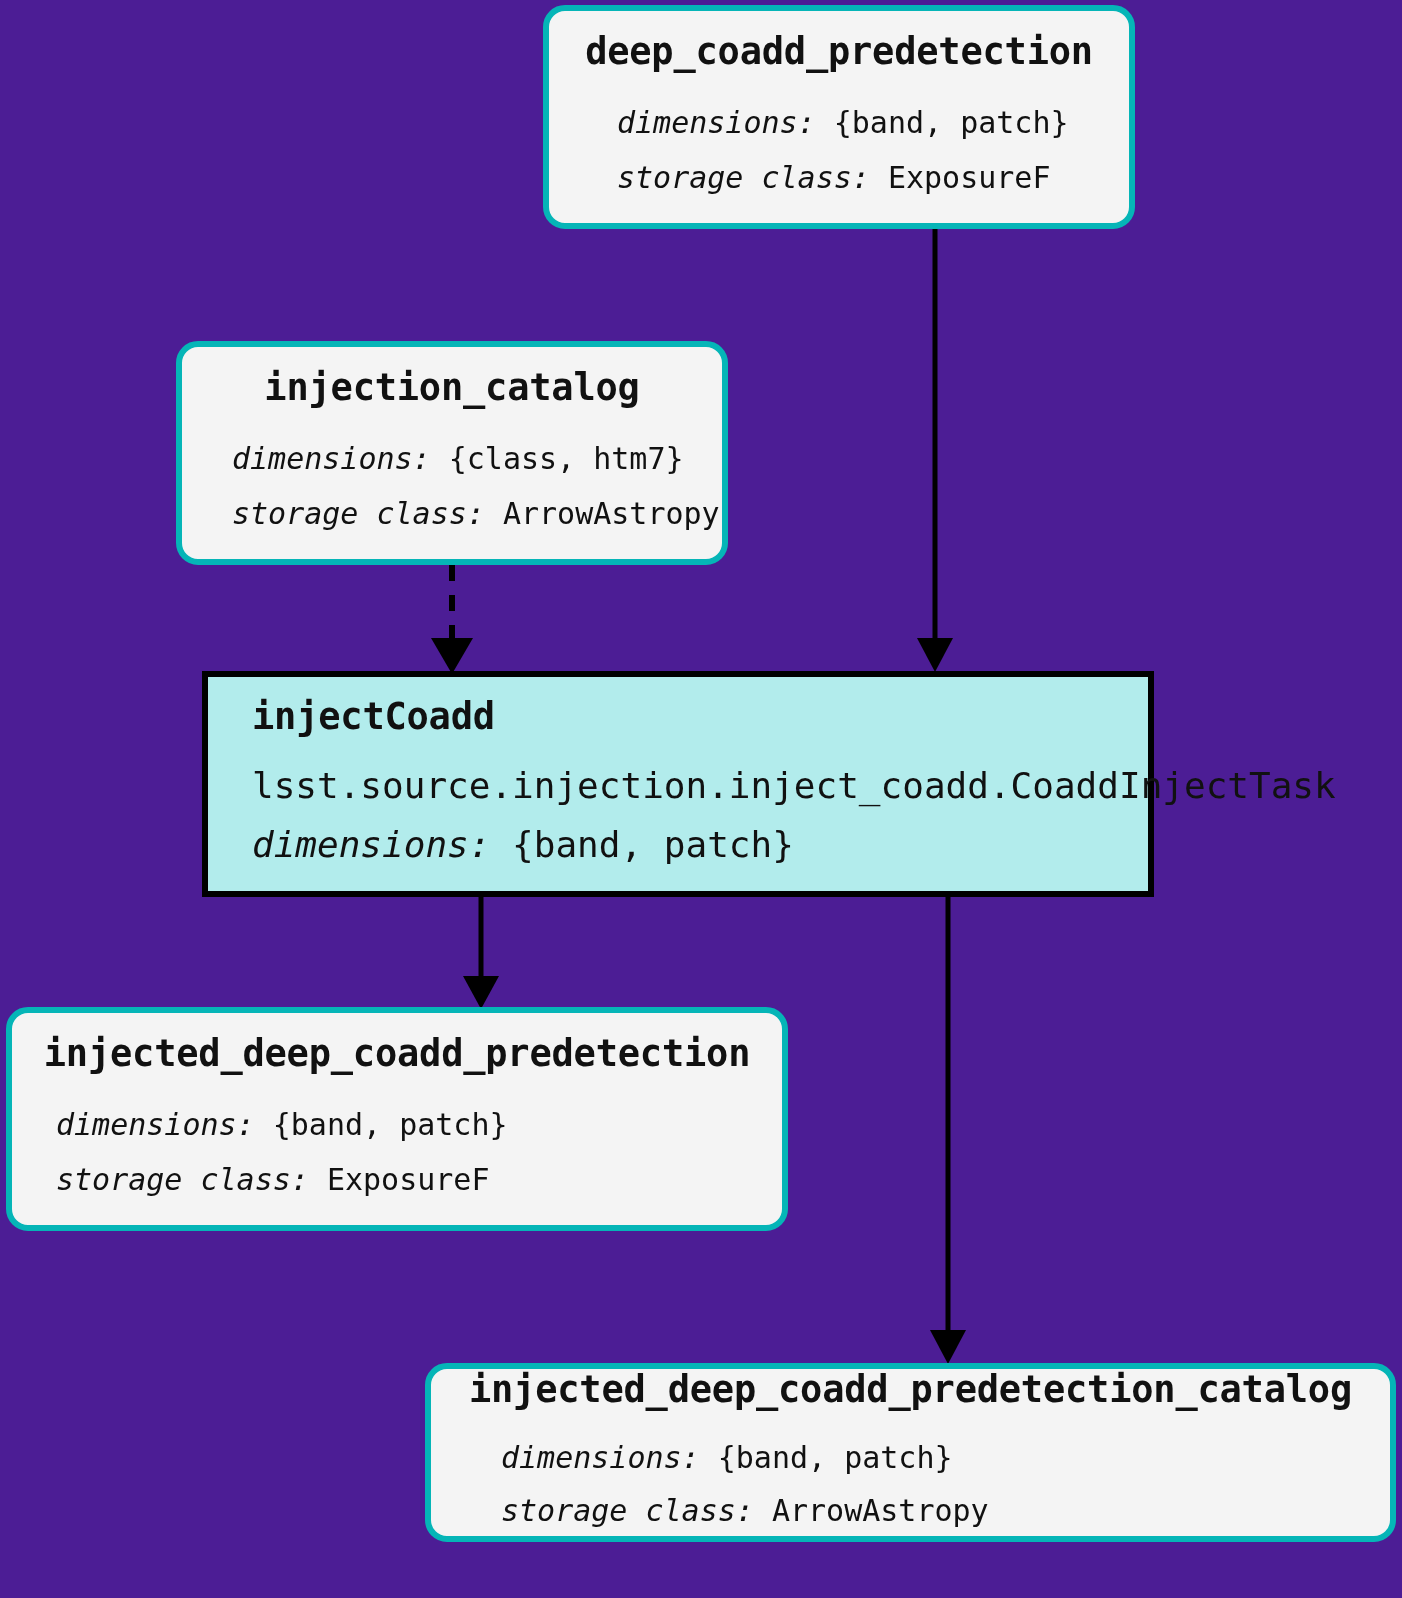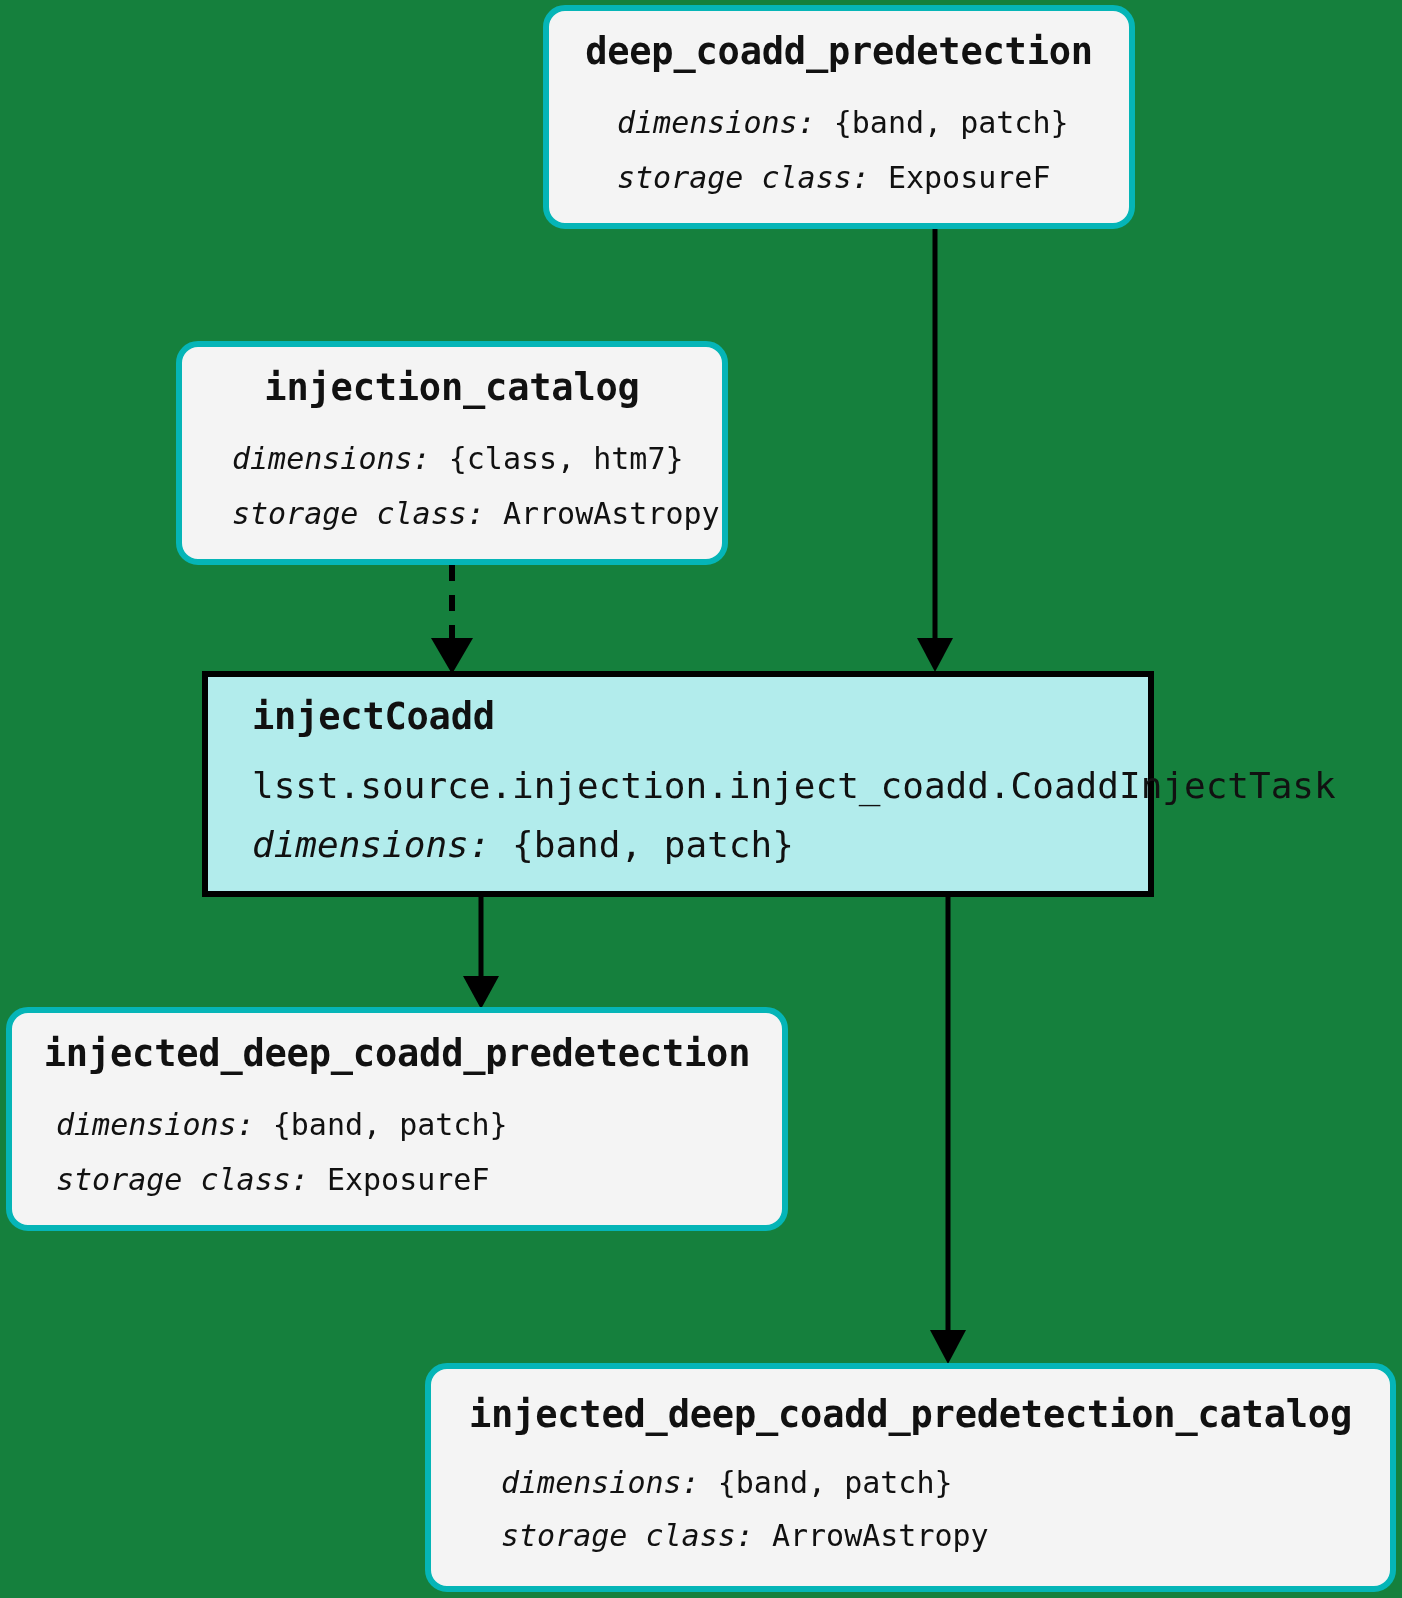--- a/index.html
+++ b/index.html
@@ -7,21 +7,21 @@
     width: 1402px;
     height: 1598px;
     background: #ffffff;
     font-family: "DejaVu Sans Mono", monospace;
     overflow: hidden;
   }
   #canvas {
     position: relative;
     width: 1402px;
     height: 1598px;
-    background: #15803d;
+    background: #4c1d95;
   }
 
   
   .node {
     position: absolute;
     background: #f4f4f4;
     display: flex;
     flex-direction: column;
     justify-content: center;
   }
@@ -79,21 +79,21 @@
   #node-injectCoadd .node-row { font-size: 36px; margin: 9px 0 9px 14px; }
 
   #node-injected_deep_coadd_predetection {
     left: 6px; top: 1007px; width: 782px; height: 224px;
     padding: 15px 30px;
   }
   #node-injected_deep_coadd_predetection .node-title { font-size: 37px; margin-bottom: 22px; }
   #node-injected_deep_coadd_predetection .node-row { font-size: 30px; margin: 10px 0 10px 14px; }
 
   #node-injected_deep_coadd_predetection_catalog {
-    left: 425px; top: 1363px; width: 971px; height: 229px;
+    left: 425px; top: 1363px; width: 971px; height: 179px;
     padding: 16px 30px;
   }
   #node-injected_deep_coadd_predetection_catalog .node-title { font-size: 37px; margin-bottom: 20px; }
   #node-injected_deep_coadd_predetection_catalog .node-row { font-size: 30px; margin: 9px 0 9px 40px; }
 
   
   #edges {
     position: absolute;
     left: 0; top: 0;
     width: 1402px; height: 1598px;

